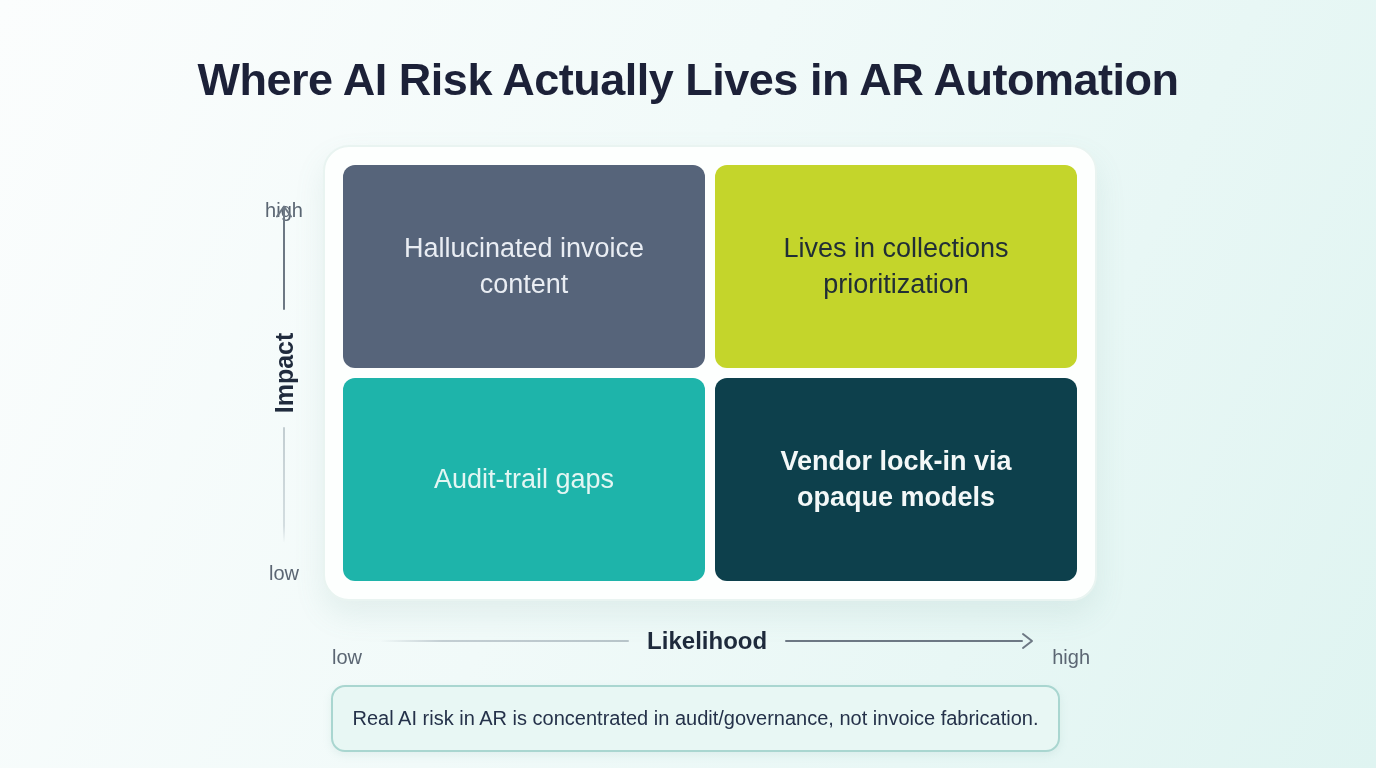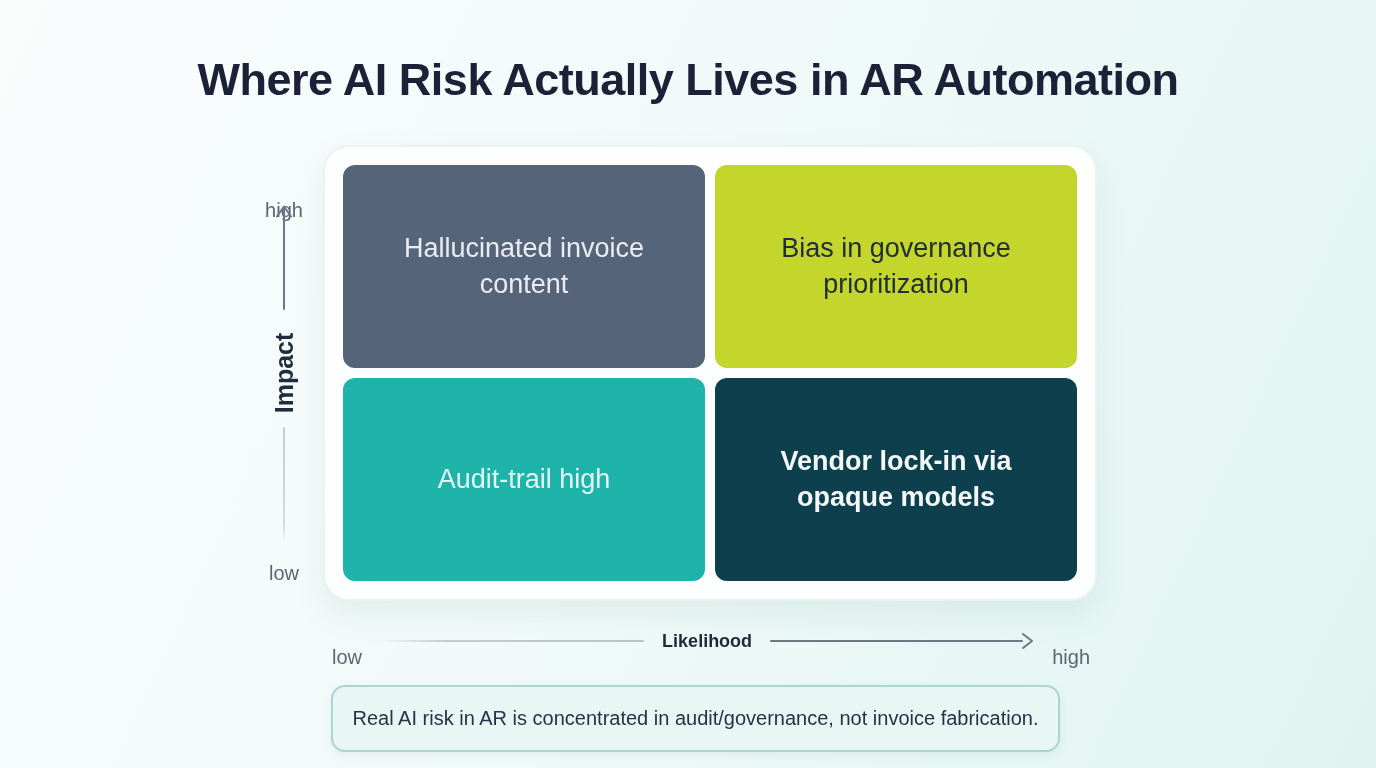--- a/index.html
+++ b/index.html
@@ -61,21 +61,21 @@
     position: absolute; top: 282px; left: 50%; transform: translateX(-50%);
     width: 2px; height: 116px; border-radius: 1px;
     background: linear-gradient(to bottom, #c2cdd1, #d3dde0 85%, rgba(211,221,224,0));
   }
 
   
   .x-axis {
     position: absolute; left: 332px; top: 620px; width: 758px; height: 42px;
     display: flex; align-items: center; gap: 18px;
   }
-  .x-axis-name { font-size: 18px; font-weight: 700; color: #1e2a3c; white-space: nowrap; }
+  .x-axis-name { font-size: 24px; font-weight: 700; color: #1e2a3c; white-space: nowrap; }
   .x-line-light {
     flex: 1; height: 2px; border-radius: 1px;
     background: linear-gradient(to right, rgba(195,206,211,0), #c3ced3 25%, #b7c4c9);
   }
   .x-arrow-seg { flex: 1; display: flex; align-items: center; }
   .x-arrow-seg .line { flex: 1; height: 2px; background: #6d7884; border-radius: 1px; }
   .x-arrow-seg svg { margin-left: -2px; display: block; }
 
   
   .callout {
@@ -104,24 +104,24 @@
     <span class="y-axis-name">Impact</span>
     <div class="y-line"></div>
     <span class="axis-endpoint y-low">low</span>
   </div>
 
   <section class="matrix-card">
     <div class="quadrant q-tl">
       <span>Hallucinated invoice content</span>
     </div>
     <div class="quadrant q-tr">
-      <span>Bias in governance prioritization</span>
+      <span>Lives in collections prioritization</span>
     </div>
     <div class="quadrant q-bl">
-      <span>Audit-trail high</span>
+      <span>Audit-trail gaps</span>
     </div>
     <div class="quadrant q-br">
       <span>Vendor lock-in via opaque models</span>
     </div>
   </section>
 
   <div class="x-axis">
     <span class="axis-endpoint">low</span>
     <div class="x-line-light"></div>
     <span class="x-axis-name">Likelihood</span>

